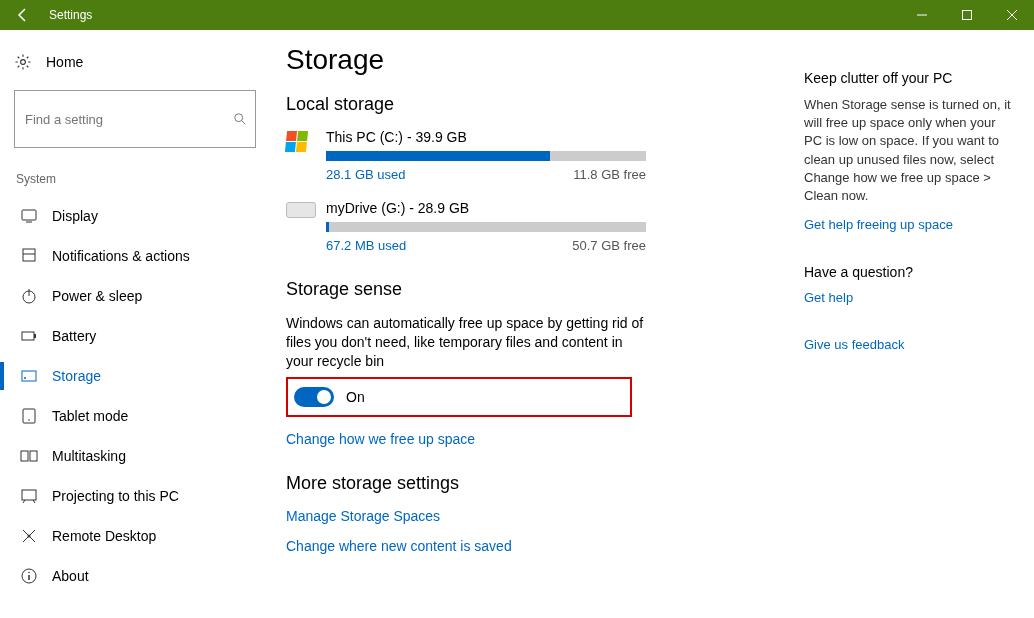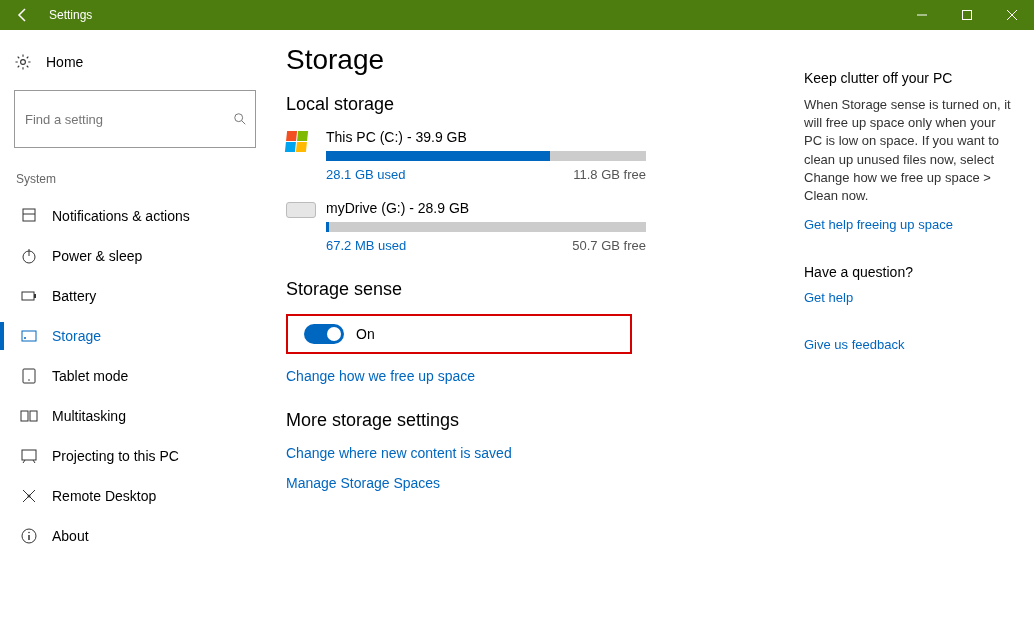--- a/index.html
+++ b/index.html
@@ -27,21 +27,21 @@
   .drive{display:flex;margin-bottom:18px}
   .drive .dicon{width:40px;padding-top:2px}
   .drive .dinfo{width:320px}
   .drive .dname{font-size:14px;margin-bottom:6px}
   .bar{height:10px;background:#ccc;position:relative;margin-bottom:6px}
   .bar .fill{position:absolute;left:0;top:0;bottom:0;background:#0067c0}
   .drive .dstats{display:flex;justify-content:space-between;font-size:13px}
   .drive .dstats .used{color:#0067c0}
   .drive .dstats .free{color:#555}
   .desc{font-size:14px;max-width:360px;line-height:1.35;margin-bottom:6px}
-  .toggle-row{display:flex;align-items:center;border:2px solid #d60000;padding:8px 16px;width:346px;box-sizing:border-box;margin-bottom:14px}
+  .toggle-row{display:flex;align-items:center;border:2px solid #d60000;padding:8px 6px;width:346px;box-sizing:border-box;margin-bottom:14px}
   .toggle{width:40px;height:20px;border-radius:10px;background:#0067c0;position:relative;margin-right:12px}
   .toggle .knob{position:absolute;right:3px;top:3px;width:14px;height:14px;border-radius:50%;background:#fff}
   .toggle-label{font-size:14px}
   .link{font-size:14px;color:#0067c0;margin-bottom:14px;display:block}
   .aside{width:230px;padding:40px 18px 0 0;box-sizing:border-box;font-size:13px}
   .aside h3{font-size:14px;font-weight:400;margin:0 0 10px 0}
   .aside p{margin:0 4px 12px 0;color:#333;line-height:1.4}
   .aside .link{font-size:13px;margin-bottom:32px}
   svg{display:block}
   .winlogo{display:grid;grid-template-columns:10px 10px;grid-template-rows:10px 10px;gap:1px;transform:skewX(-6deg)}
@@ -94,20 +94,29 @@
             <circle cx="6.5" cy="6.5" r="4.5" stroke="#666" fill="none"></circle>
             <line x1="10" y1="10" x2="14" y2="14" stroke="#666"></line>
           </svg>
         </span>
     </div>
     <div class="group-title">System</div>
     <div id="nav">
         <div class="nav-item">
           <span class="icon">
             <svg width="18" height="18" viewBox="0 0 18 18">
+              <rect x="2" y="3" width="14" height="10" rx="1" stroke="#333" fill="none"></rect>
+              <line x1="6" y1="15" x2="12" y2="15" stroke="#333"></line>
+            </svg>
+          </span>
+          <span class="label">Display</span>
+        </div>
+        <div class="nav-item">
+          <span class="icon">
+            <svg width="18" height="18" viewBox="0 0 18 18">
               <rect x="3" y="2" width="12" height="12" stroke="#333" fill="none"></rect>
               <line x1="3" y1="7" x2="15" y2="7" stroke="#333"></line>
             </svg>
           </span>
           <span class="label">Notifications &amp; actions</span>
         </div>
         <div class="nav-item">
           <span class="icon">
             <svg width="18" height="18" viewBox="0 0 18 18">
               <circle cx="9" cy="10" r="6" stroke="#333" fill="none"></circle>
@@ -223,33 +232,34 @@
                 <span class="used">67.2 MB used</span>
                 <span class="free">50.7 GB free</span>
               </div>
             </div>
           </div>
         </div>
     </div>
 
     <div class="section">
       <h2>Storage sense</h2>
+      <div class="desc">Windows can automatically free up space by getting rid of files you don't need, like temporary files and content in your recycle bin</div>
       <div class="toggle-row">
         <div class="toggle">
             <div class="knob"></div>
           </div>
         <div class="toggle-label">On</div>
       </div>
       <a class="link">Change how we free up space</a>
     </div>
 
     <div class="section">
       <h2>More storage settings</h2>
+      <a class="link">Manage Storage Spaces</a>
       <a class="link">Change where new content is saved</a>
-      <a class="link">Manage Storage Spaces</a>
     </div>
   </div>
 
   <div class="aside">
     <h3>Keep clutter off your PC</h3>
     <p>When Storage sense is turned on, it will free up space only when your PC is low on space. If you want to clean up unused files now, select Change how we free up space &gt; Clean now.</p>
     <a class="link">Get help freeing up space</a>
 
     <h3>Have a question?</h3>
     <a class="link">Get help</a>

